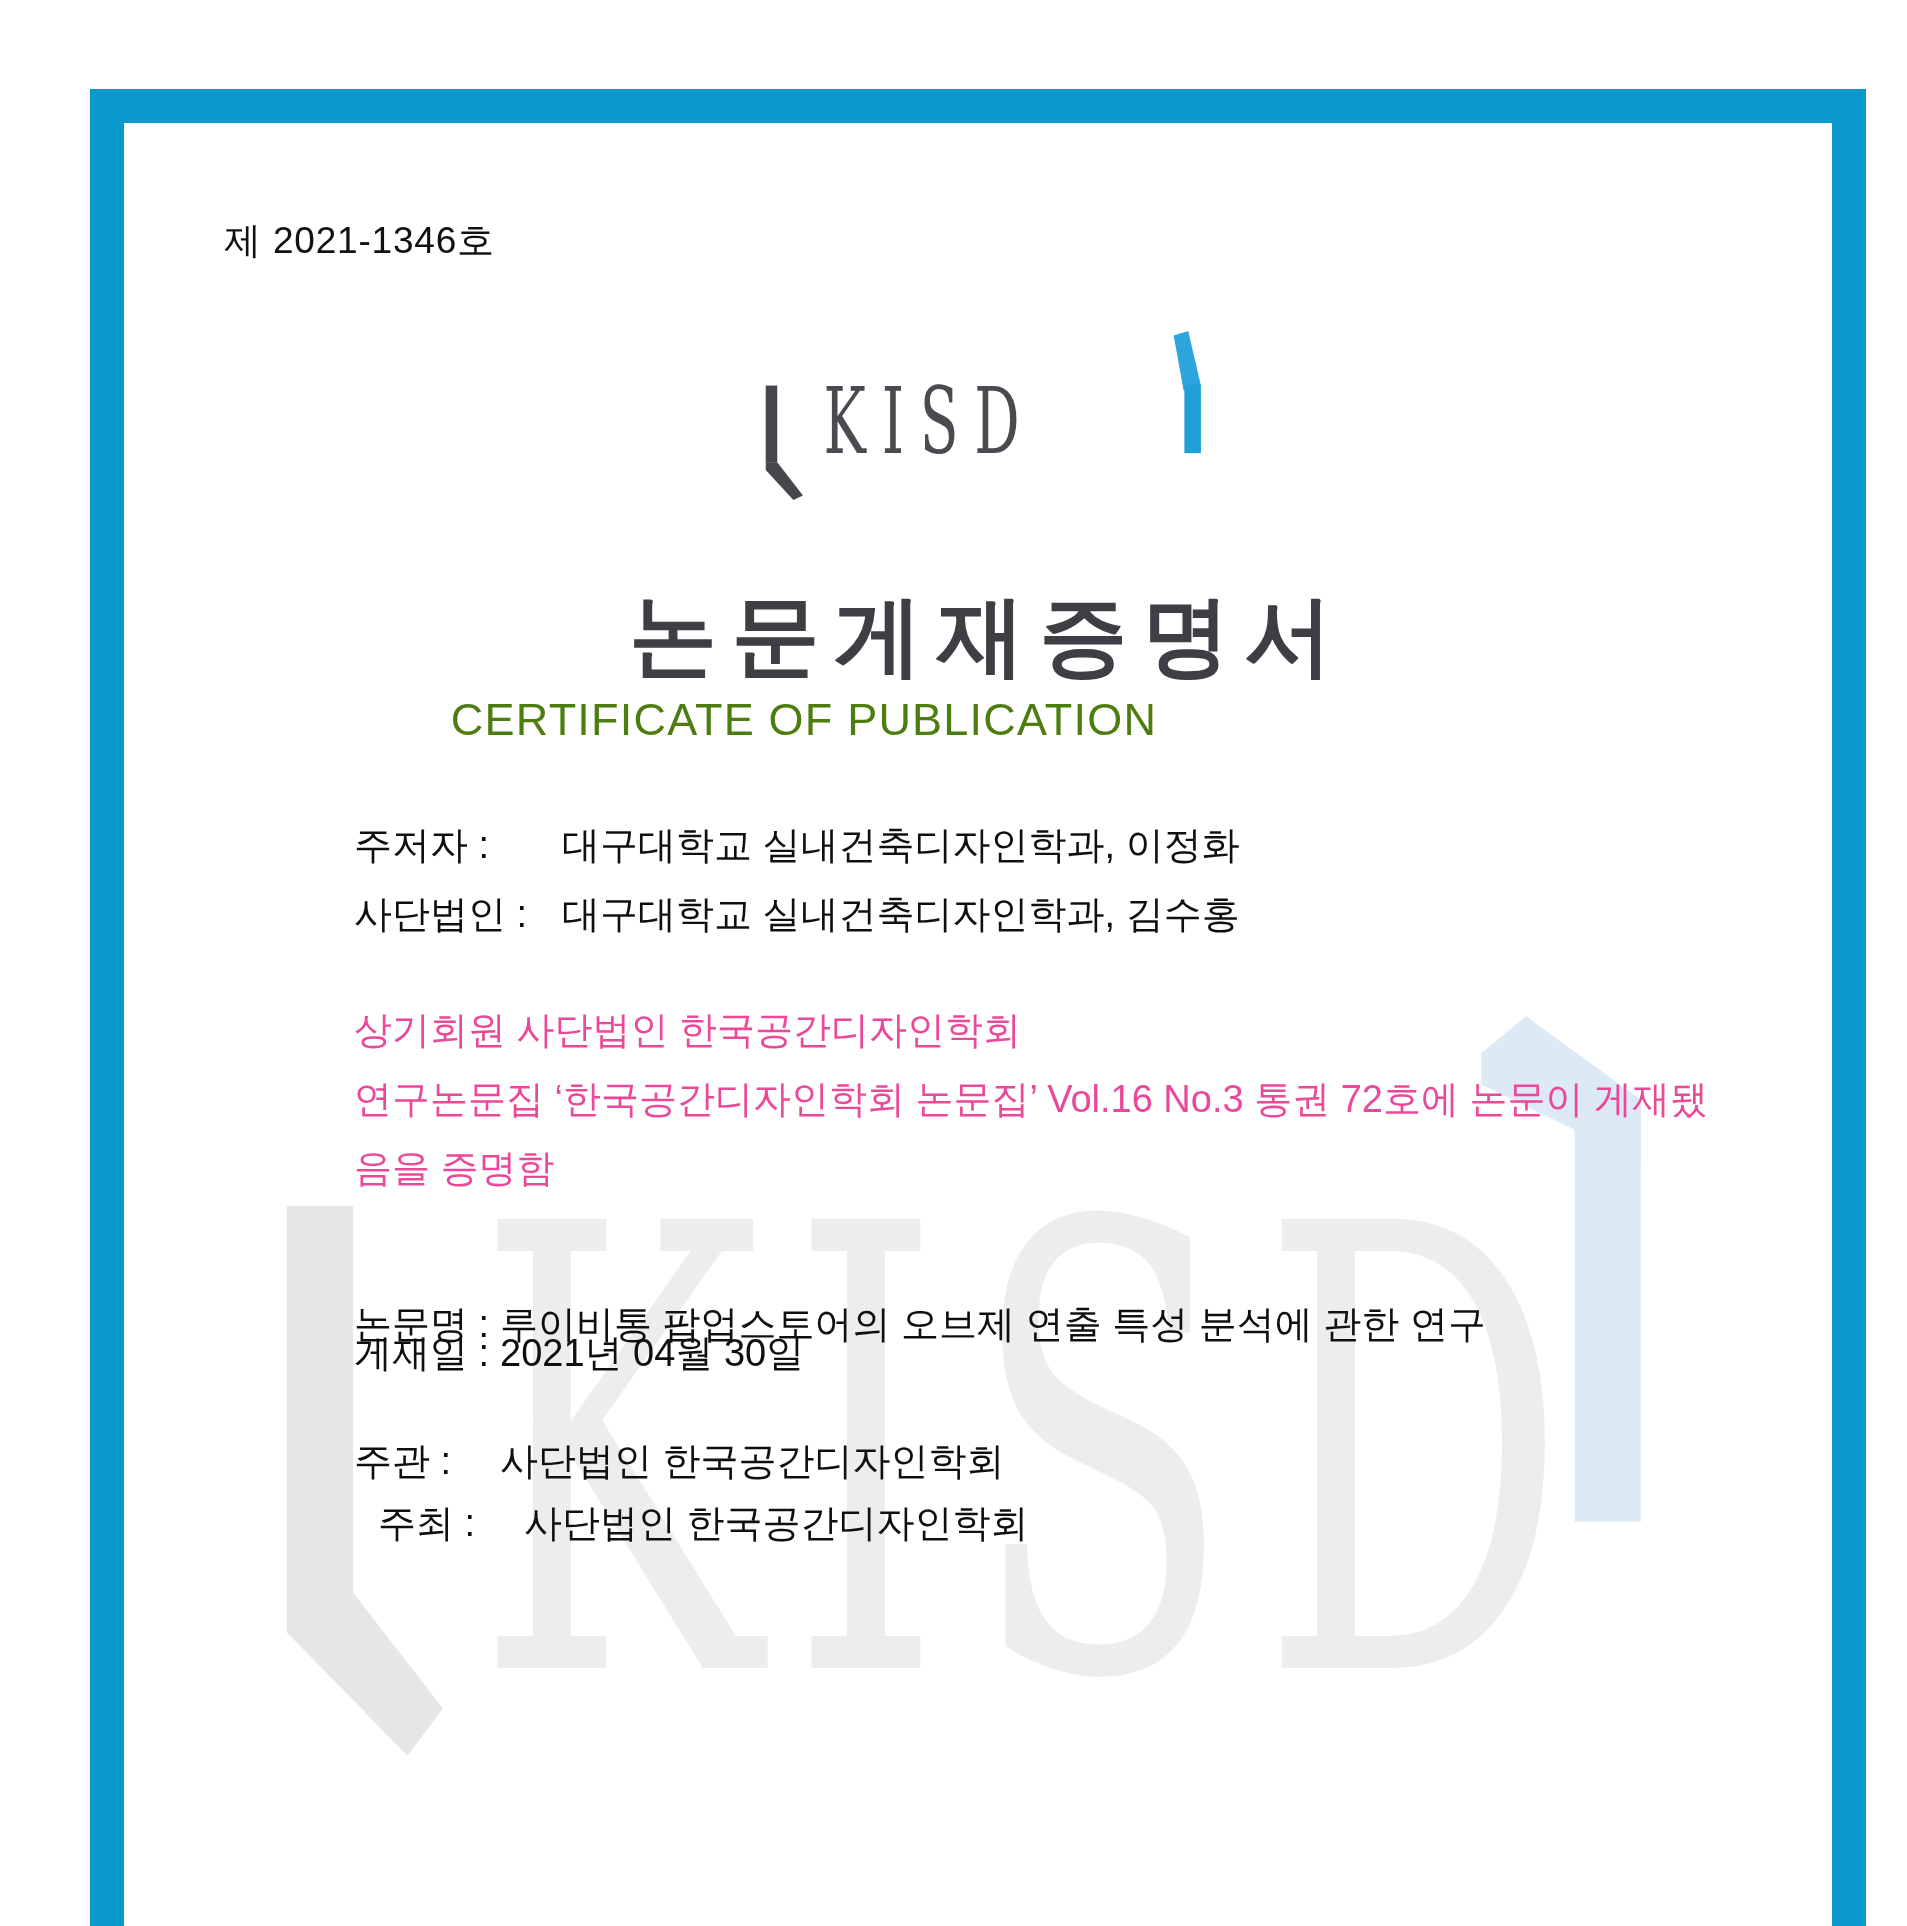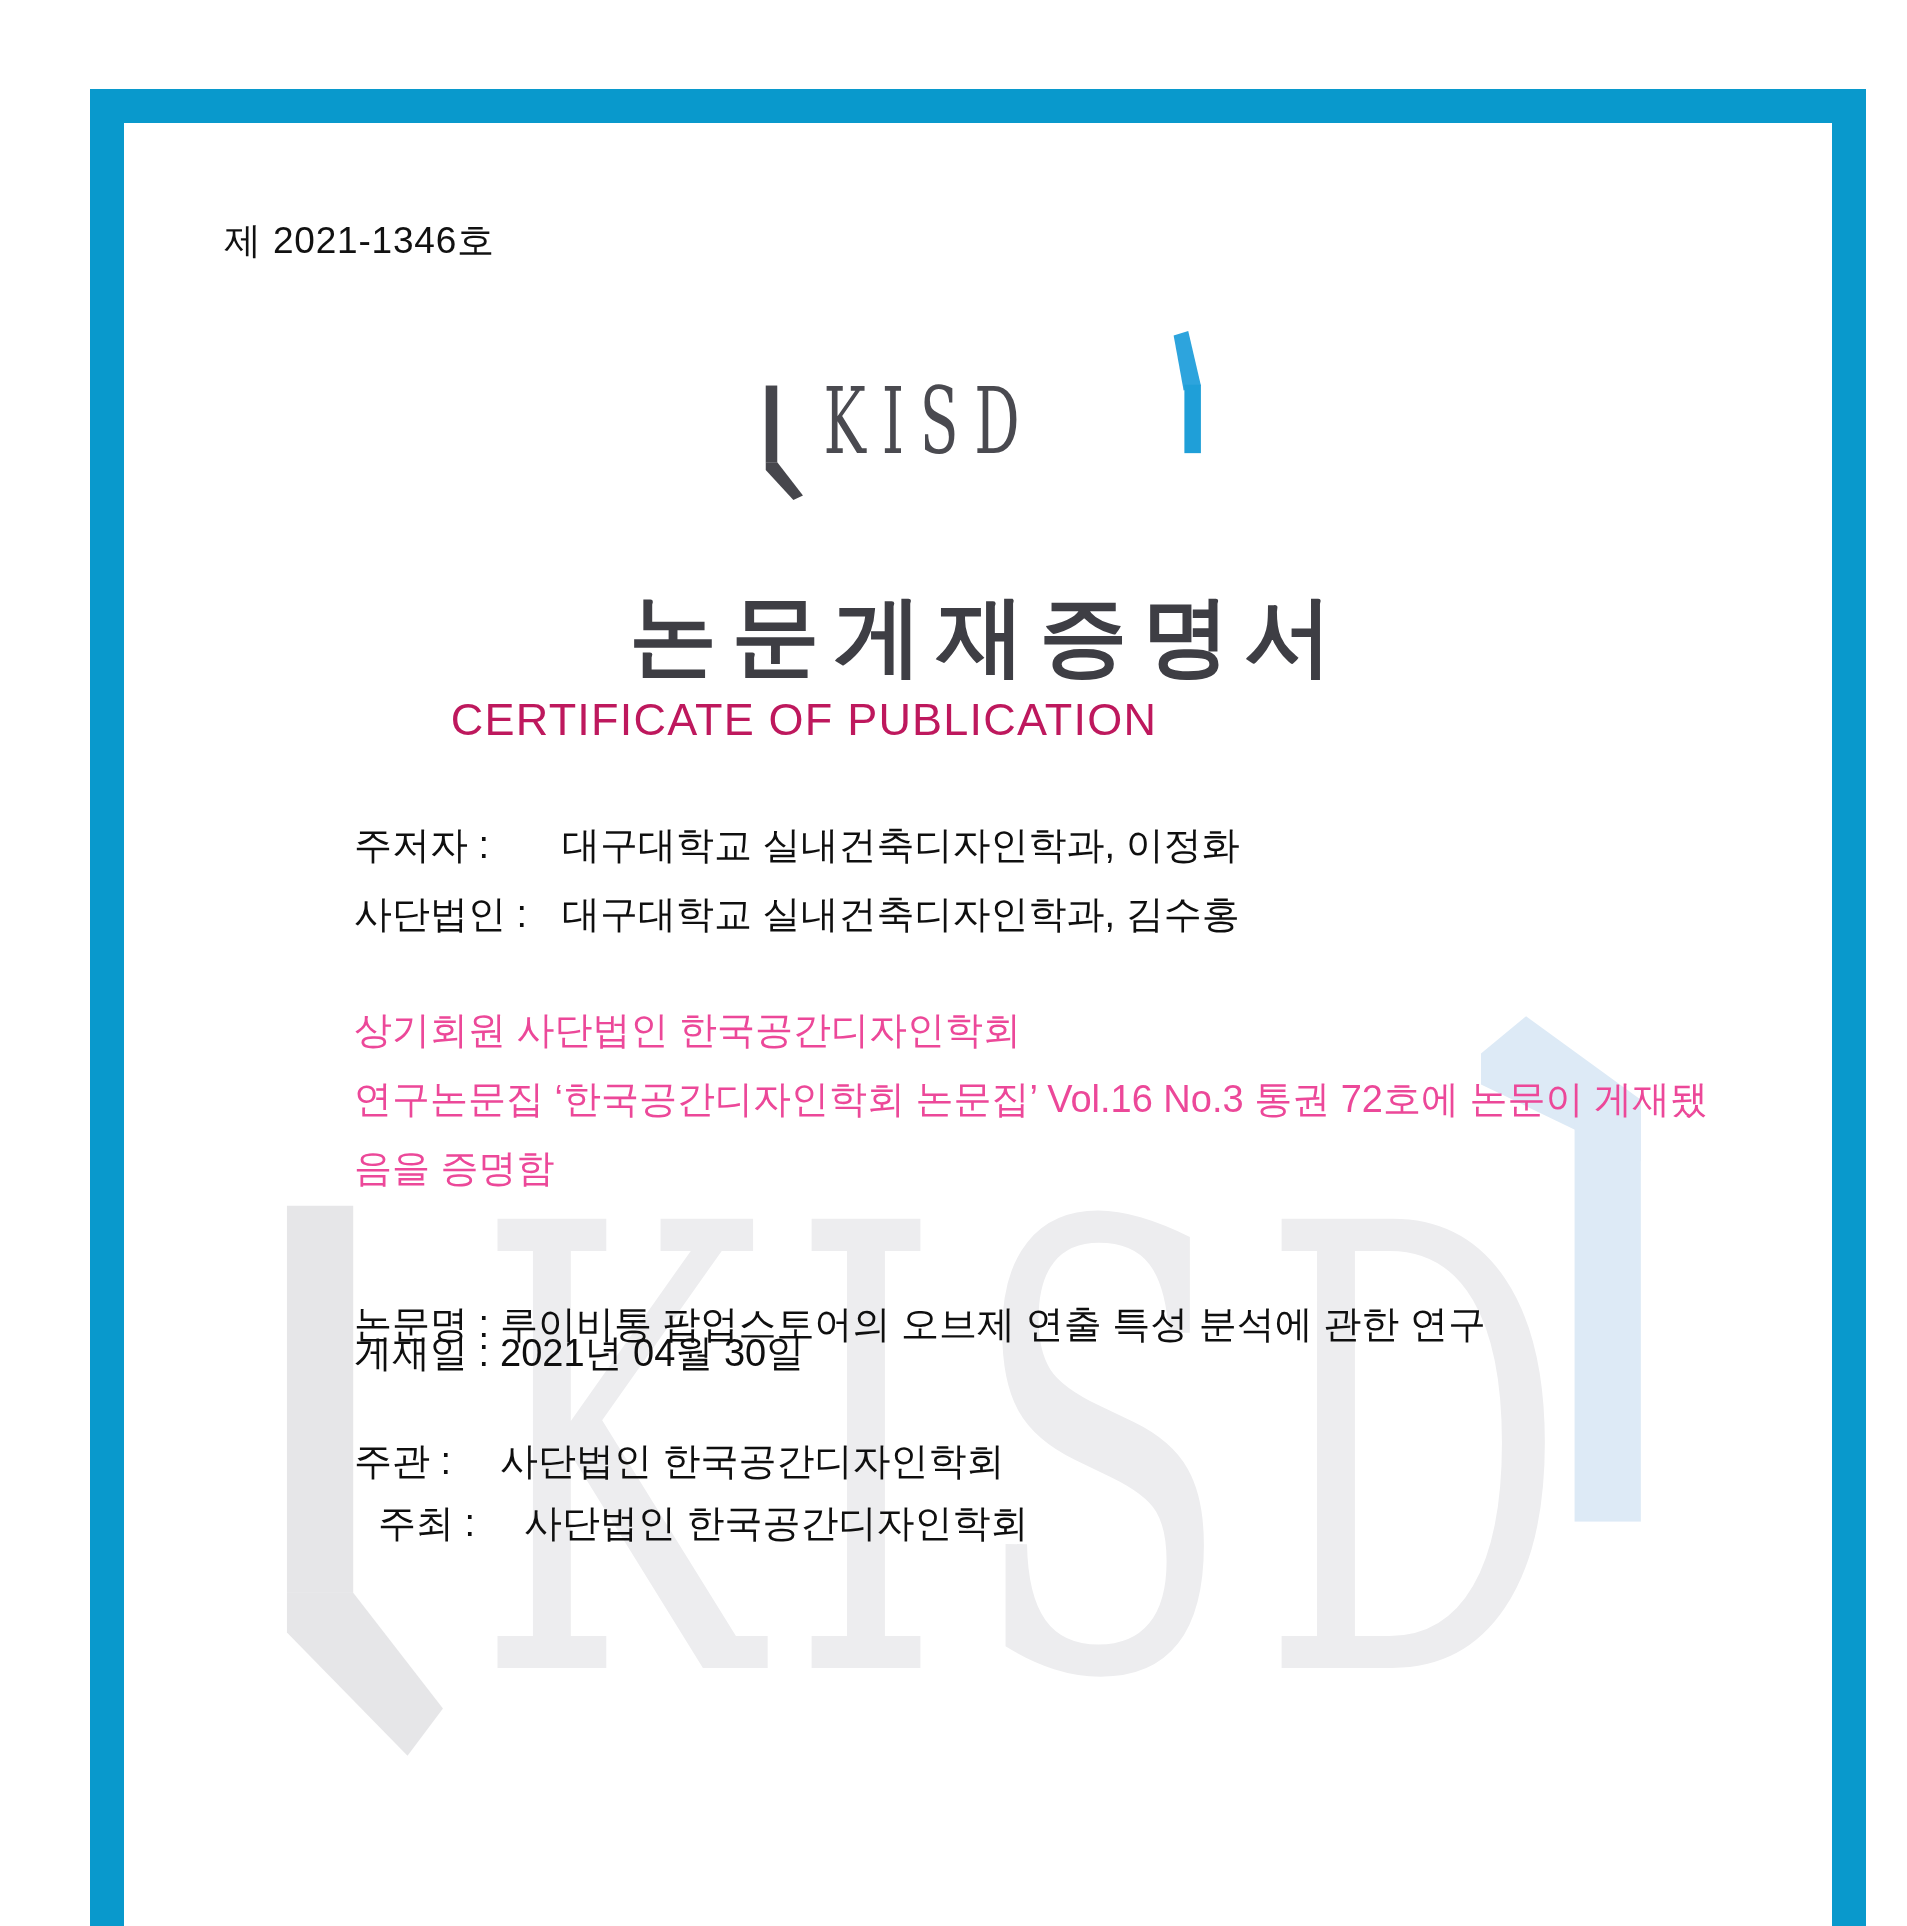--- a/index.html
+++ b/index.html
@@ -24,21 +24,21 @@
     font-size:37px;color:#111;letter-spacing:0.8px;
   }
   .logo{position:absolute;left:765px;top:331px;width:447px;height:169px;}
   .title-ko{
     position:absolute;left:90px;top:567px;width:1776px;
     text-align:center;font-size:88px;font-weight:600;color:#3e3e44;
     letter-spacing:14.6px;margin:10px;
   }
   .title-en{
     position:absolute;left:90px;top:694px;width:1428px;
-    text-align:center;font-size:45px;font-weight:400;color:#be185d;
+    text-align:center;font-size:45px;font-weight:400;color:#4d7c0f;
     letter-spacing:1.2px;
   }
   .row{position:absolute;left:354px;font-size:38px;color:#0f0f0f;}
   .row .val{position:absolute;white-space:nowrap;}
   .authors .val{left:208px;}
   .details .val{left:146px;}
   .statement{position:absolute;left:354px;font-size:38px;color:#ec4899;}
   .statement div{height:69px;line-height:50px;white-space:nowrap;}
   .nowrap{white-space:nowrap;}
 </style>

